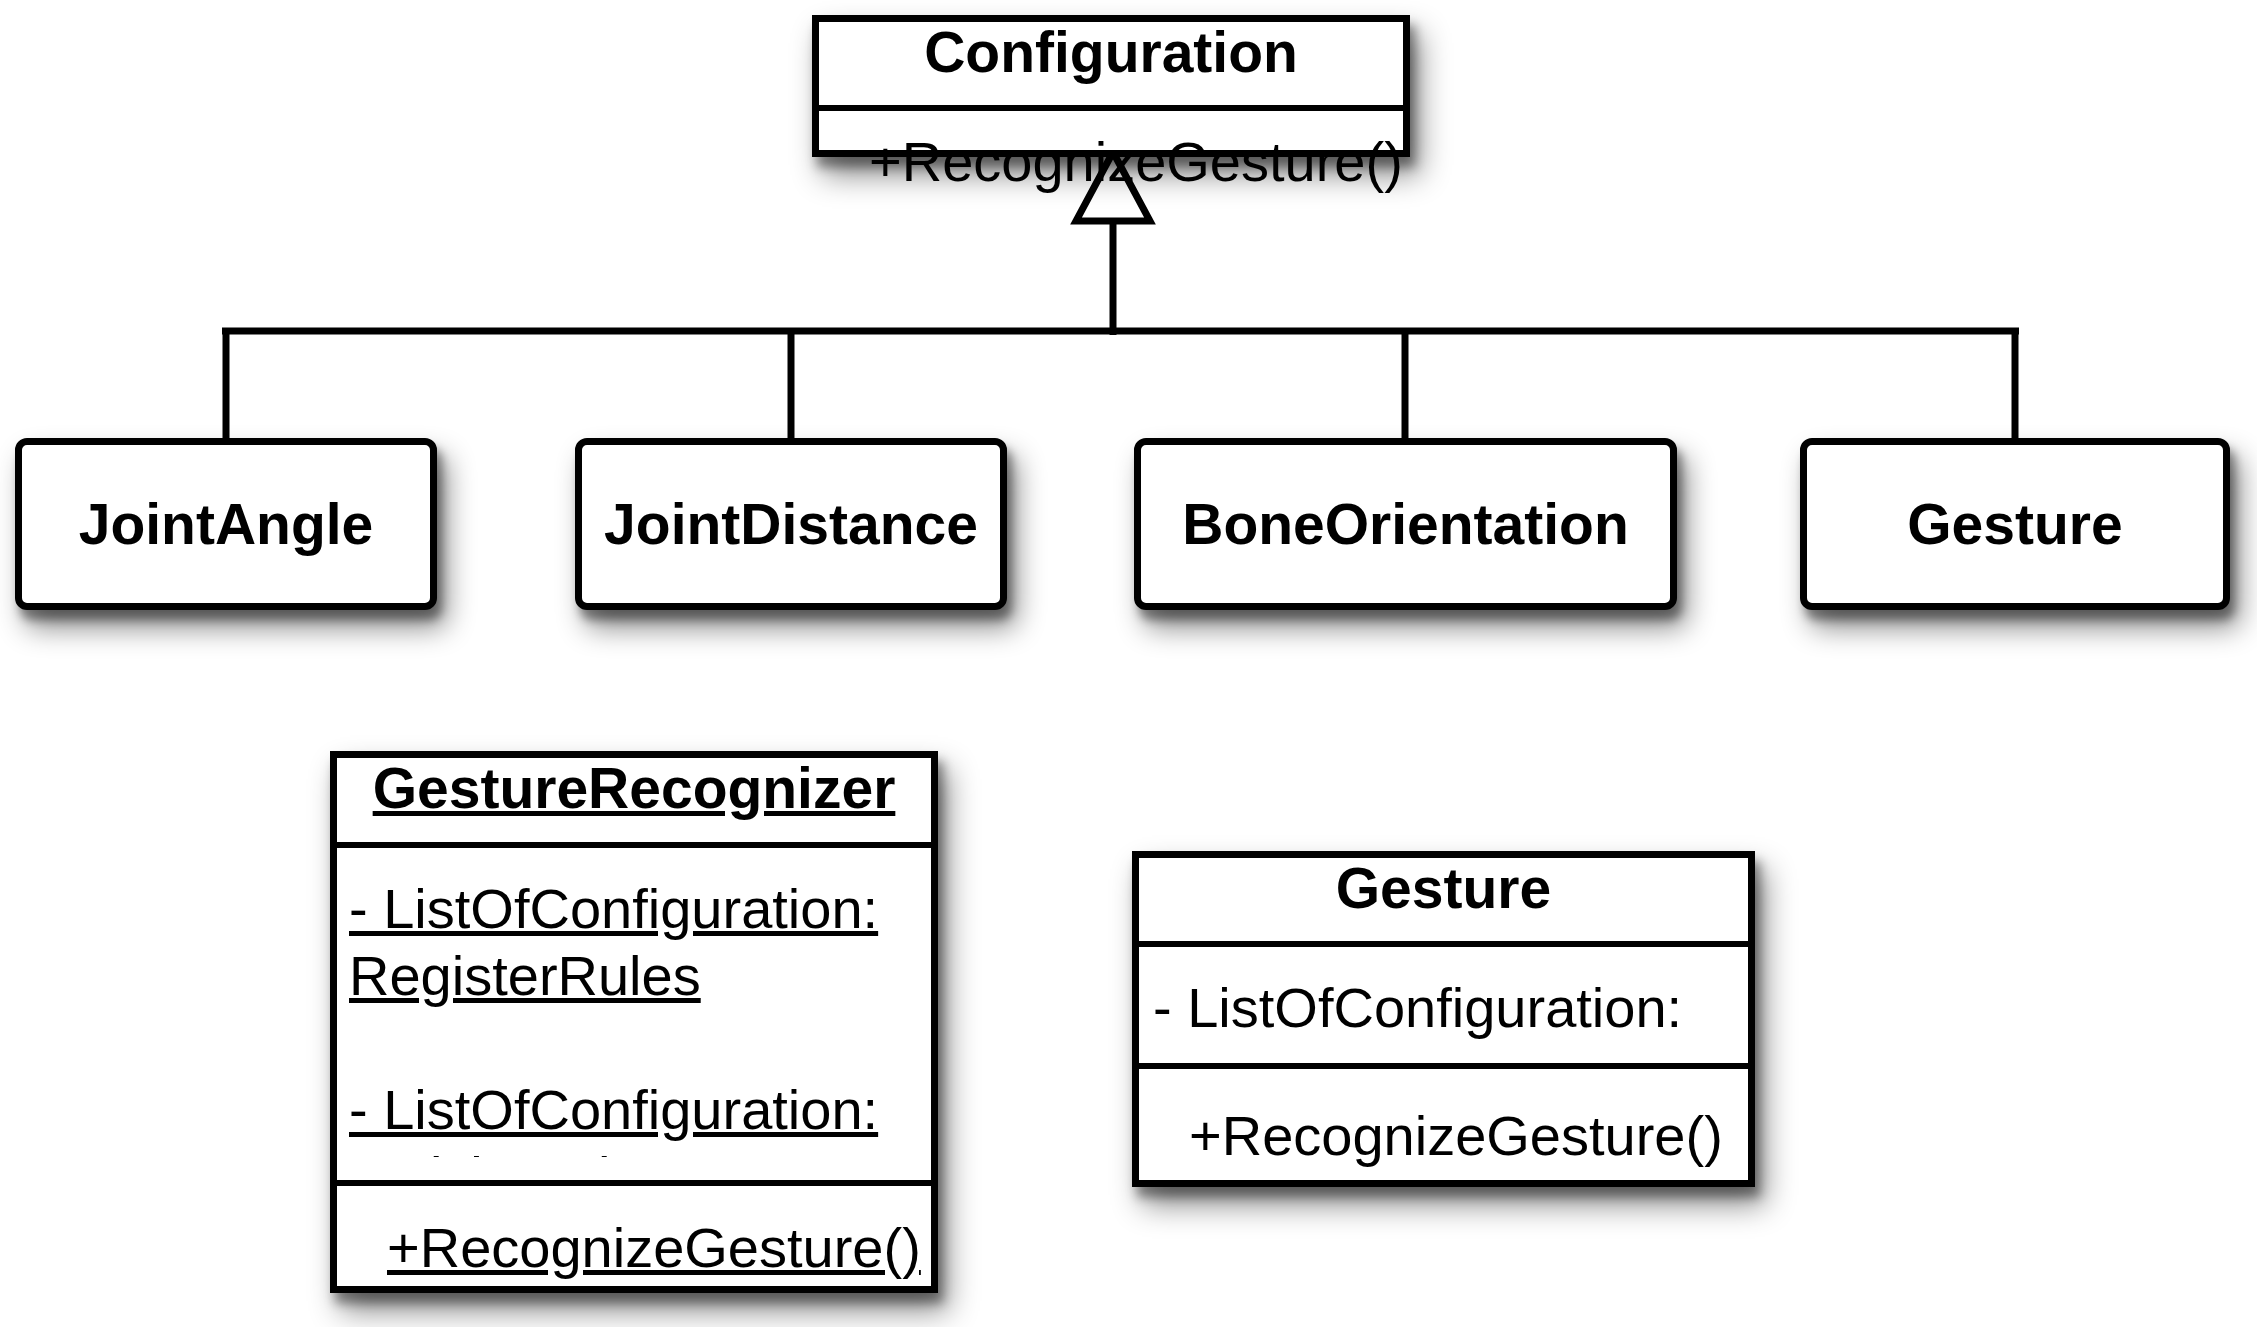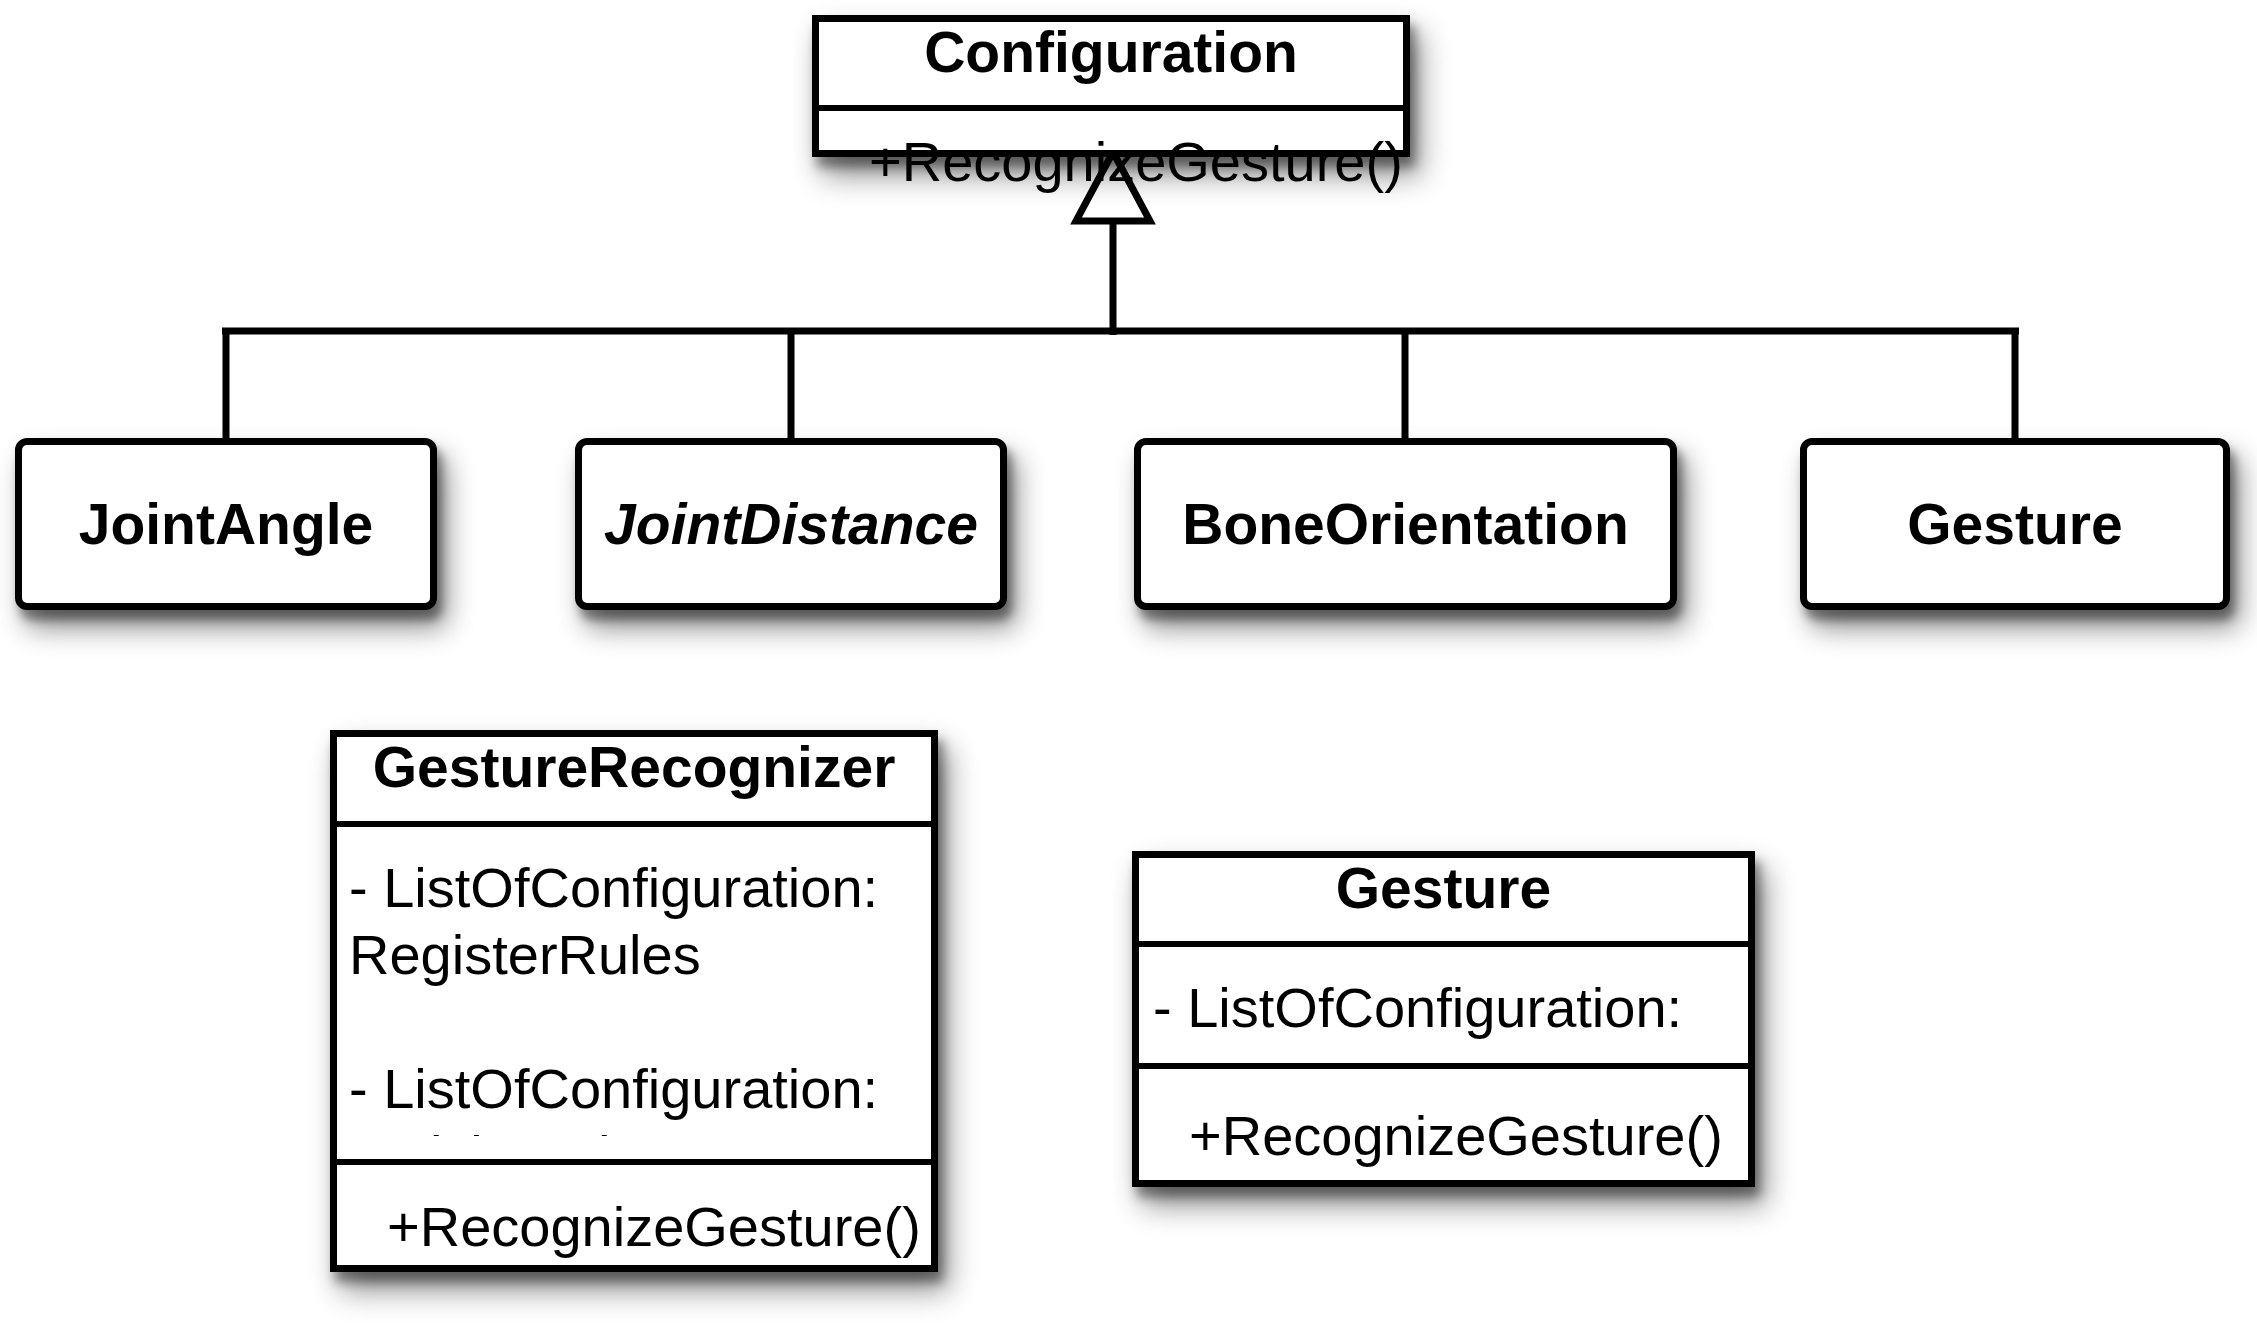--- a/index.html
+++ b/index.html
@@ -75,26 +75,26 @@
   #box-configuration .uml-methods { flex: 1 1 auto; }
 
   .subclass-box {
     top: 438px;
     height: 172px;
     align-items: center;
     justify-content: center;
     border-radius: 12px;
   }
   #box-jointangle       { left: 15px;   width: 422px; }
-  #box-jointdistance    { left: 575px;  width: 432px; font-style: italic; }
+  #box-jointdistance    { left: 575px;  width: 432px; }
   #box-boneorientation  { left: 1134px; width: 543px; }
   #box-gesture-subclass { left: 1800px; width: 430px; }
   .subclass-box .uml-title { height: 100%; }
 
-  #box-gesturerecognizer { left: 330px; top: 730px; width: 608px; height: 542px; }
+  #box-gesturerecognizer { left: 330px; top: 751px; width: 608px; height: 542px; text-decoration: underline; }
   #box-gesturerecognizer .uml-title   { height: 61px; }
   #box-gesturerecognizer .uml-methods { height: 77px; }
 
   #box-gesture-detail { left: 1132px; top: 851px; width: 623px; height: 336px; }
   #box-gesture-detail .uml-title   { height: 60px; }
   #box-gesture-detail .uml-methods { height: 88px; }
   #box-gesture-detail .uml-attrs   { padding-left: 14px; }
 </style>
 </head>
 <body>

